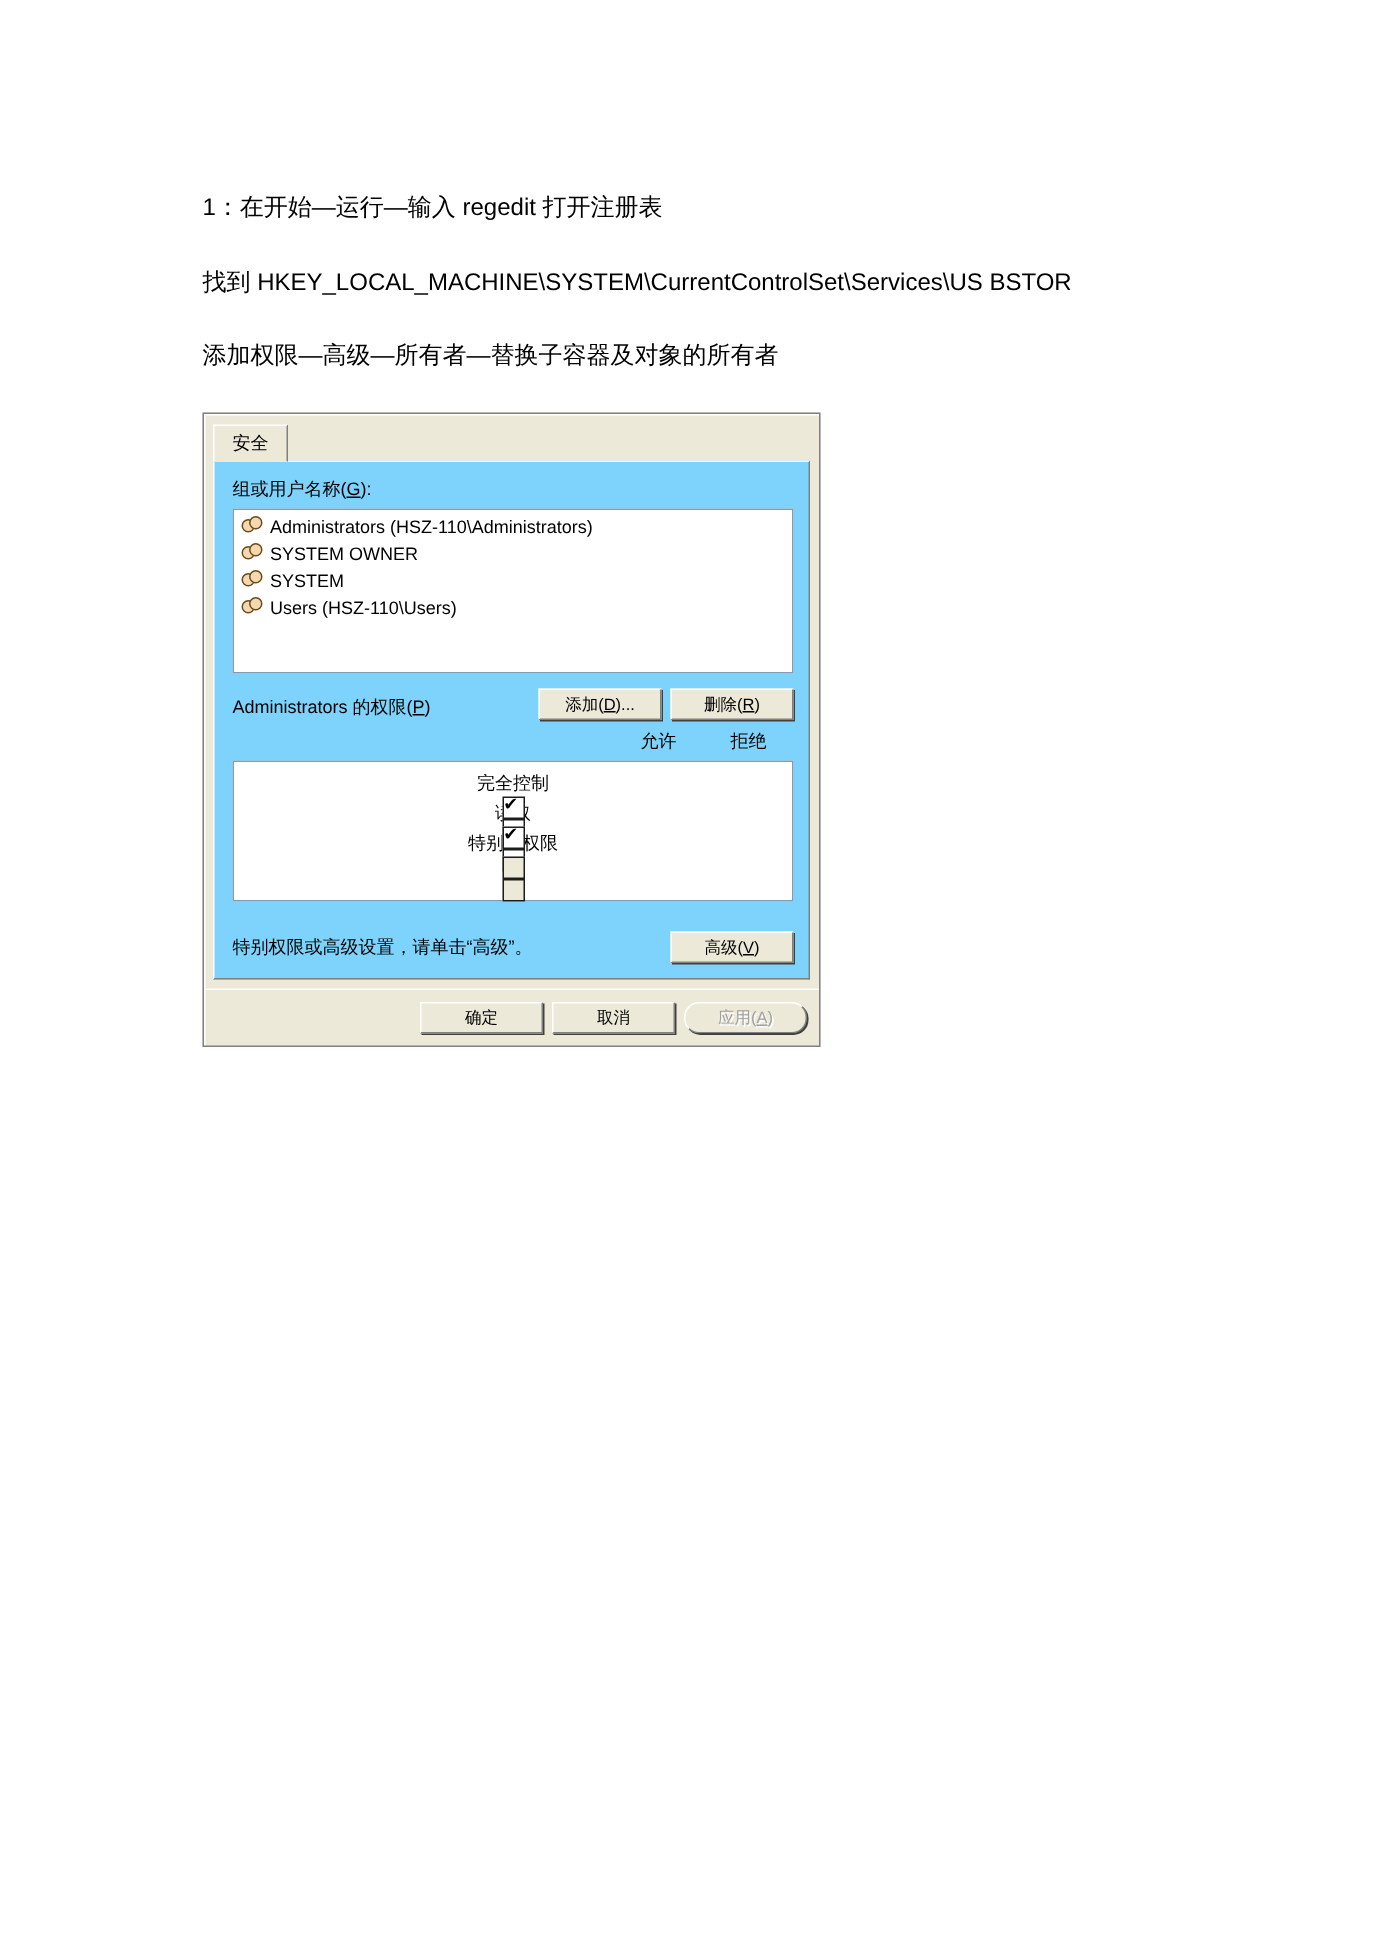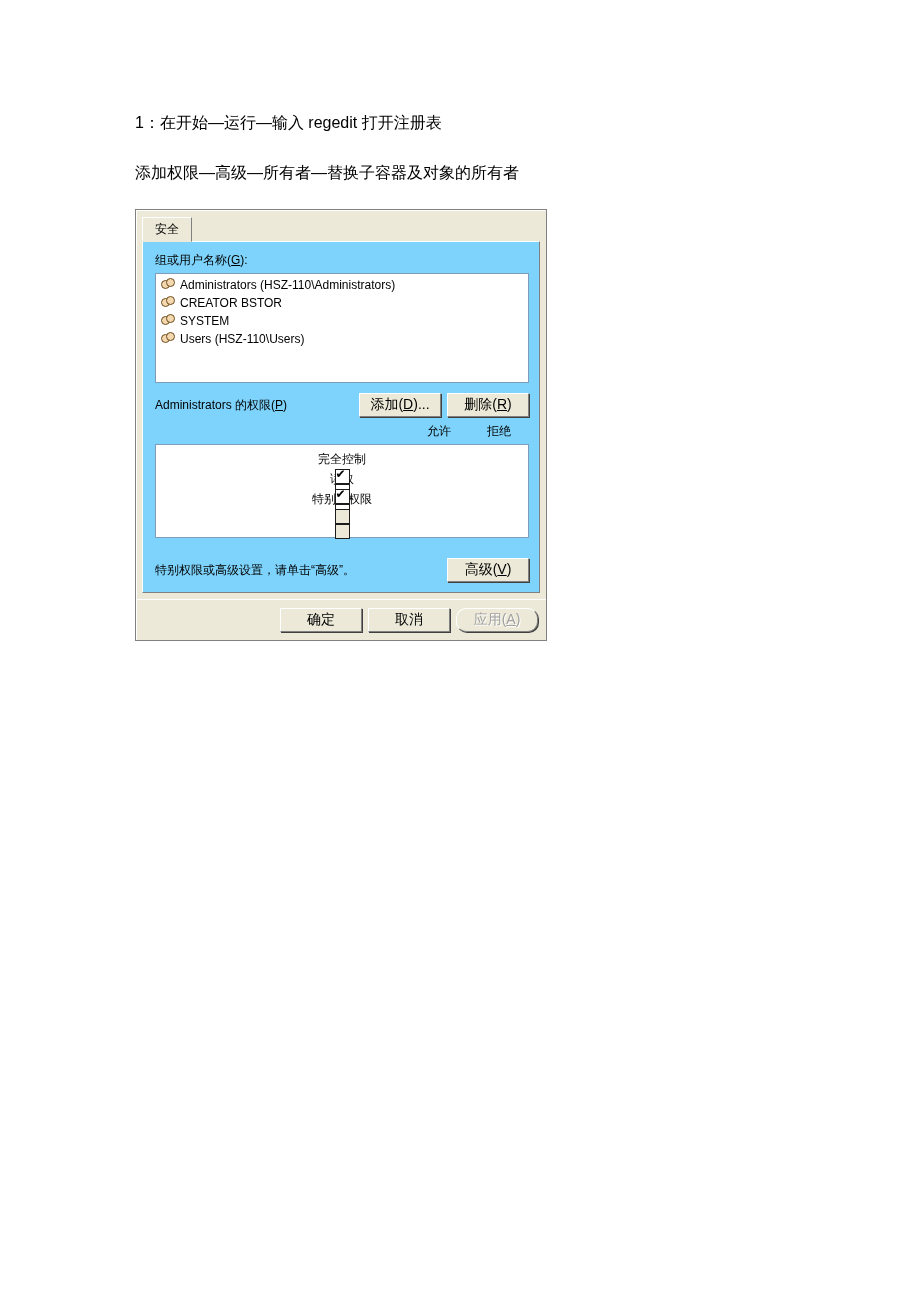--- a/index.html
+++ b/index.html
@@ -8,21 +8,21 @@
     background: #fff;
     font-family: "SimSun", "宋体", sans-serif;
     font-size: 16px;
     color: #000;
     width: 920px;
   }
   .page {
     padding: 110px 135px 0 135px;
   }
   .para {
-    margin: 0 0 24px 0;
+    margin: 16px 0 24px 0;
     line-height: 1.6;
   }
   .dialog {
     width: 410px;
     margin-top: 20px;
     background: #ece9d8;
     border: 1px solid #808080;
     box-shadow: 1px 1px 0 #fff inset;
     font-family: Tahoma, "SimSun", sans-serif;
     font-size: 12px;
@@ -116,21 +116,21 @@
     background: #ece9d8;
     border-top: 1px solid #fff;
     border-left: 1px solid #fff;
     border-right: 1px solid #808080;
     border-bottom: 1px solid #808080;
     box-shadow: 1px 1px 0 #404040;
     padding: 2px 4px;
     min-width: 72px;
     text-align: center;
     font-family: Tahoma, "SimSun", sans-serif;
-    font-size: 14px;
+    font-size: 11px;
     cursor: default;
   }
   .btn.disabled {
     color: #a0a0a0;
     text-shadow: 1px 1px 0 #fff;
     border-radius: 10px;
   }
   .perm-headers {
     display: flex;
     margin-top: 6px;
@@ -195,41 +195,42 @@
     border-top: 1px solid #fff;
   }
   .underline { text-decoration: underline; }
 </style>
 </head>
 <body>
 
 <div class="page">
 
   <p class="para">1：在开始—运行—输入 regedit 打开注册表</p>
+  <p class="para">找到 HKEY_LOCAL_MACHINE\SYSTEM\CurrentControlSet\Services\US BSTOR</p>
   <p class="para">添加权限—高级—所有者—替换子容器及对象的所有者</p>
 
   <div class="dialog">
     <div class="tabstrip">
       <span class="tab">安全</span>
     </div>
 
     <div class="tabpanel">
 
       <div class="groups-label">
         <span>组或用户名称(</span><span class="underline">G</span><span>):</span>
       </div>
 
       <div class="listbox">
         <div class="list-row">
           <span class="ico ico-group"></span>
           <span>Administrators (HSZ-110\Administrators)</span>
         </div>
         <div class="list-row">
           <span class="ico ico-group"></span>
-          <span>CREATOR BSTOR</span>
+          <span>SYSTEM OWNER</span>
         </div>
         <div class="list-row">
           <span class="ico ico-group"></span>
           <span>SYSTEM</span>
         </div>
         <div class="list-row">
           <span class="ico ico-group"></span>
           <span>Users (HSZ-110\Users)</span>
         </div>
       </div>

